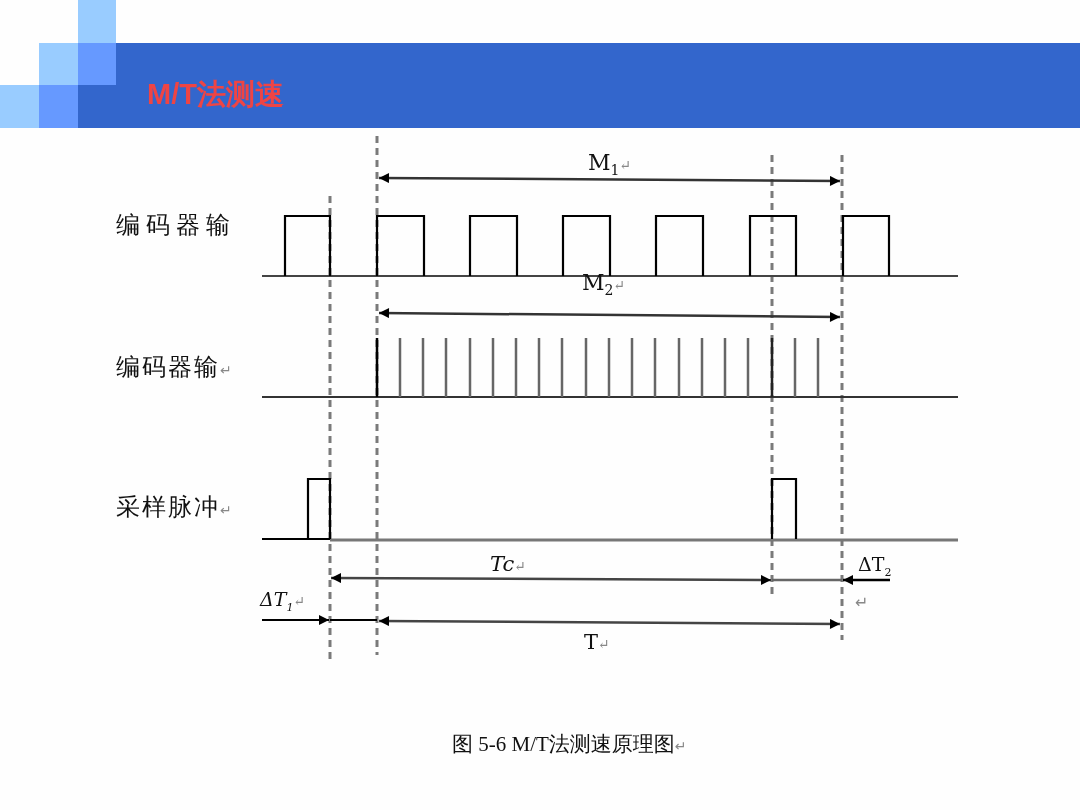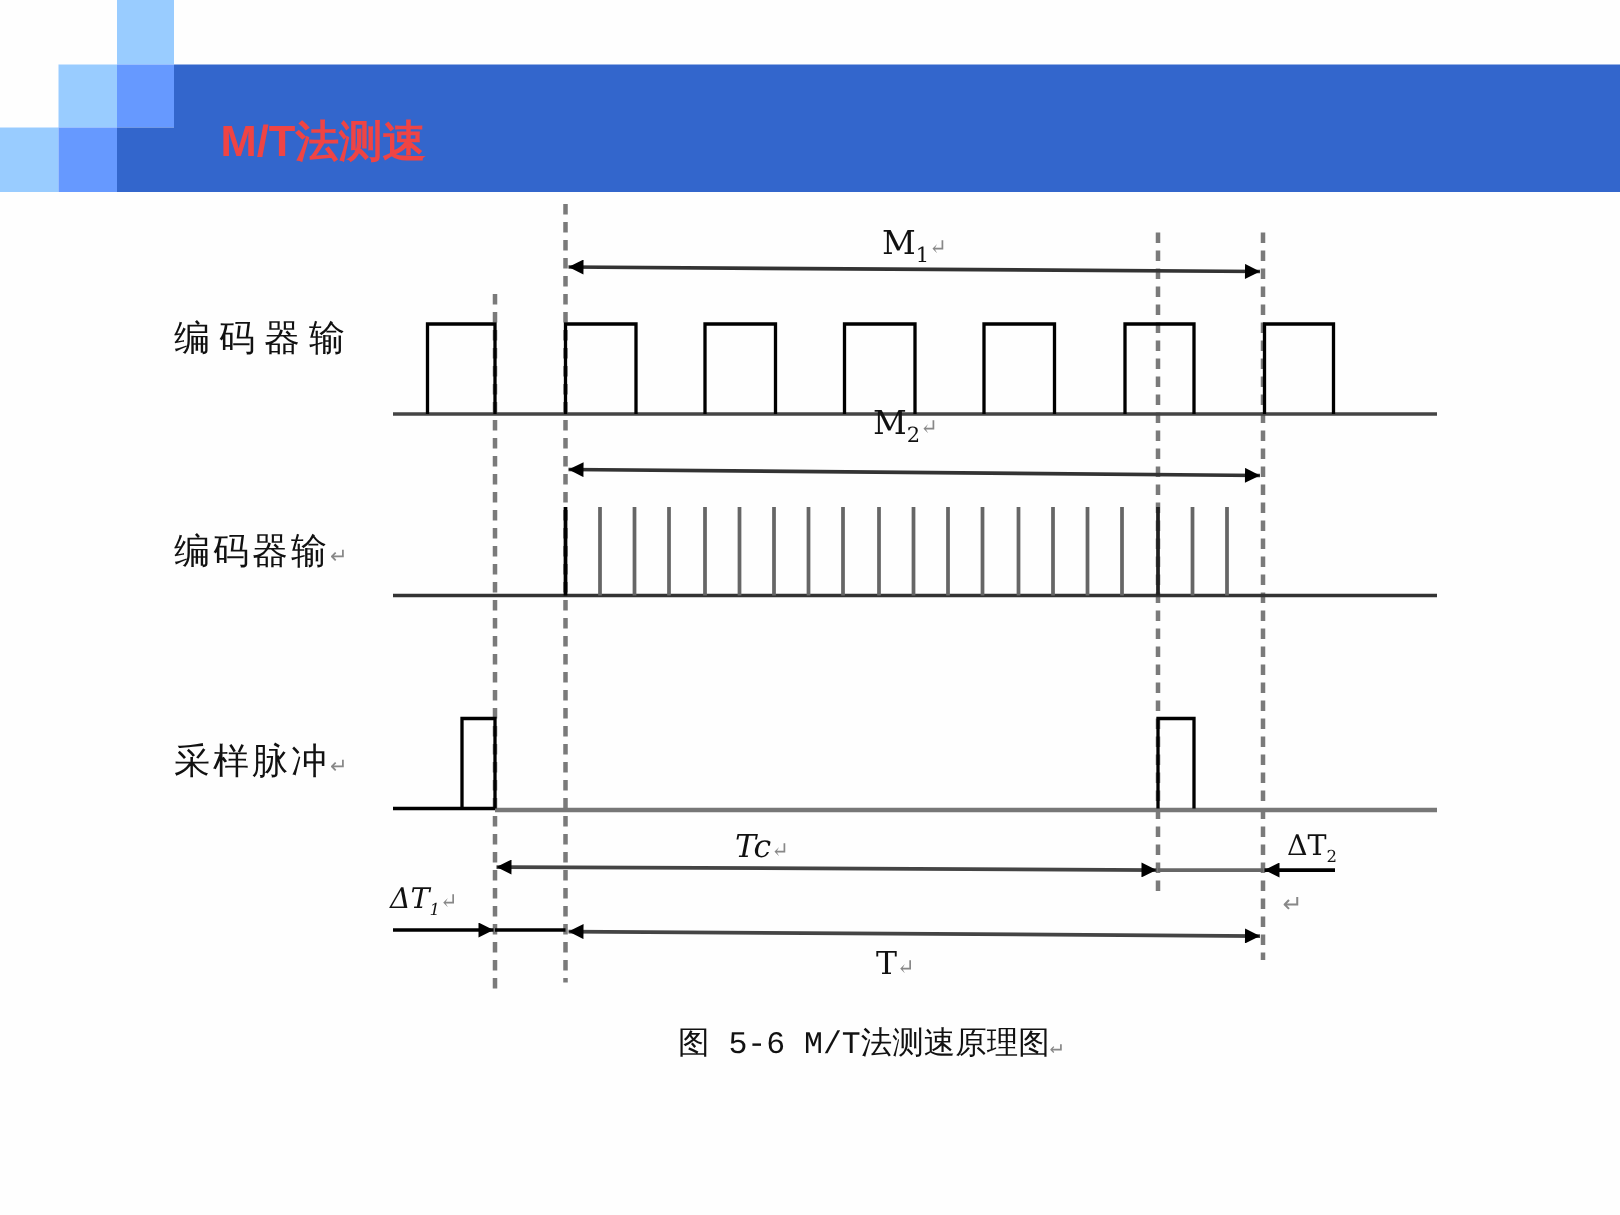--- a/index.html
+++ b/index.html
@@ -3,21 +3,21 @@
 <meta charset="utf-8">
 <style>
   html,body{margin:0;padding:0;}
   body{width:1080px;height:810px;background:#fefefe;position:relative;overflow:hidden;font-family:"DejaVu Sans",sans-serif;}
   .blk{position:absolute;}
   .band{position:absolute;left:78px;top:43px;width:1002px;height:85px;background:#3366cc;}
   .title{position:absolute;left:147px;top:75px;font-size:29px;font-weight:bold;color:#ef4444;font-family:"Liberation Sans","DejaVu Sans",sans-serif;letter-spacing:0px;}
   .lbl{position:absolute;font-size:24px;color:#111;font-family:"DejaVu Sans",sans-serif;letter-spacing:2px;line-height:40px;}
   .ret{color:#888;font-size:14px;}
   .serif{font-family:"DejaVu Serif","Liberation Serif",serif;color:#111;}
-  .caption{position:absolute;left:452px;top:681px;font-size:21px;color:#111;font-family:Liberation Mono, monospace;letter-spacing:0px;}
+  .caption{position:absolute;left:452px;top:730px;font-size:21px;color:#111;font-family:Liberation Serif, serif;letter-spacing:0px;}
   svg{position:absolute;left:0;top:0;}
 </style>
 </head>
 <body>
 
 <div class="blk" style="left:78px;top:0;width:38px;height:43px;background:#99ccff;"></div>
 <div class="blk" style="left:39px;top:43px;width:39px;height:42px;background:#99ccff;"></div>
 <div class="blk" style="left:78px;top:43px;width:38px;height:42px;background:#6699ff;"></div>
 <div class="blk" style="left:0;top:85px;width:39px;height:43px;background:#99ccff;"></div>
 <div class="blk" style="left:39px;top:85px;width:39px;height:43px;background:#6699ff;"></div>

